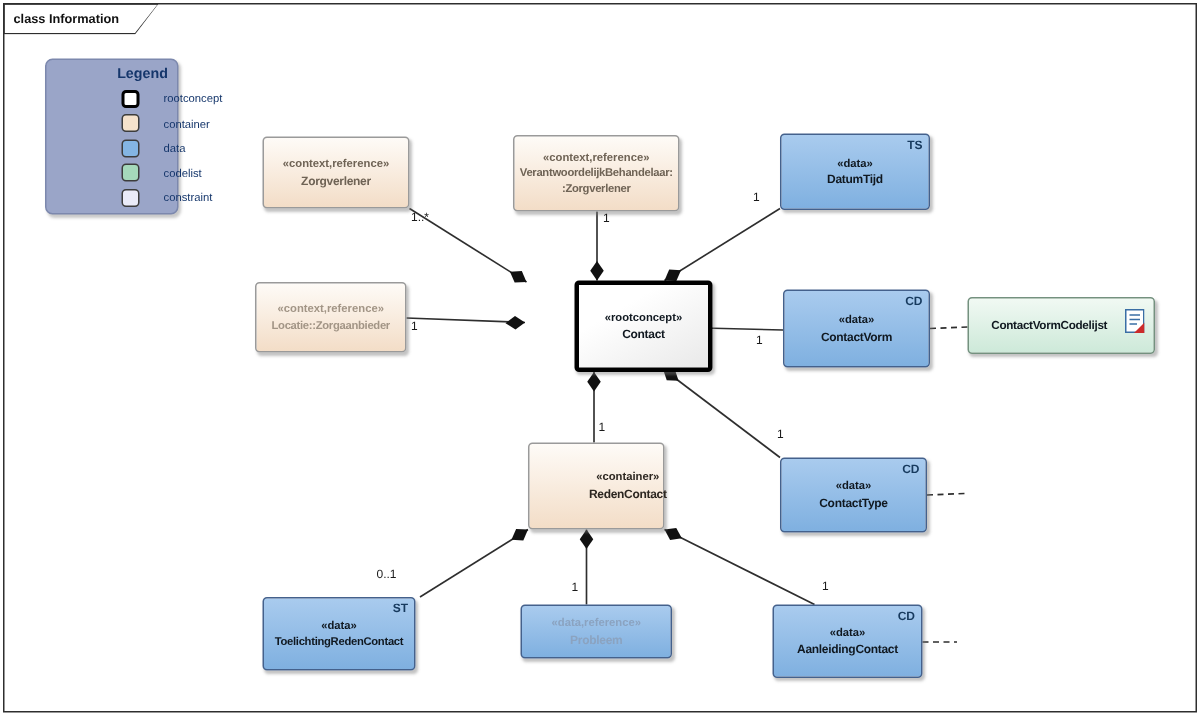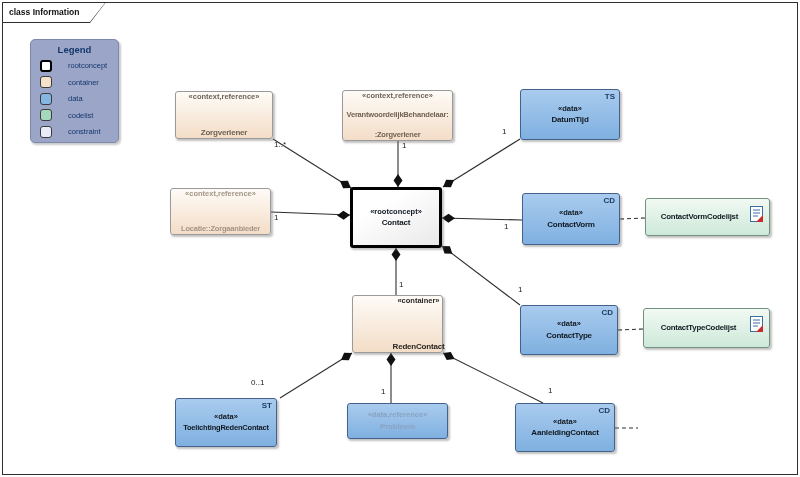--- a/index.html
+++ b/index.html
@@ -8,38 +8,38 @@
 
   .frame { position:absolute; inset:2px; border:1px solid #2e2e2e; }
   .tab-outer { position:absolute; left:2px; top:2px; width:104px; height:21px; background:#2e2e2e;
                clip-path: polygon(0 0, 100% 0, calc(100% - 16px) 100%, 0 100%); }
   .tab-inner { position:absolute; left:1px; top:1px; width:102px; height:19px; background:#ffffff;
                clip-path: polygon(0 0, 100% 0, calc(100% - 15px) 100%, 0 100%);
                font-size:8.5px; font-weight:bold; color:#111; line-height:19px; padding-left:6px; }
 
   .legend { position:absolute; left:30px; top:39px; width:89px; height:104px;
             background:#9aa5c8; border:1px solid #7c88ad; border-radius:5px;
-            box-shadow:1.5px 2px 2px rgba(120,120,120,.4); }
+            box-shadow:1.5px 2px 2px rgba(120,120,120,.4);padding-left:41px; }
   .legend-title { text-align:center; font-size:9.5px; font-weight:bold; color:#15366b; margin-top:4px; }
   .legend-item { display:flex; align-items:center; gap:16px; margin:4.5px 0 0 9px; }
   .swatch { width:12px; height:12px; border:1px solid #3c3c3c; border-radius:3px; flex:0 0 auto; }
   .swatch.rootswatch { border:2px solid #000; }
   .legend-lbl { font-size:7.5px; color:#15366b; white-space:nowrap; }
 
   .node { position:absolute; border-radius:3px; display:flex; flex-direction:column;
           align-items:center; justify-content:center; text-align:center; line-height:1.4;
           box-shadow:1.5px 2px 2px rgba(120,120,120,.45); }
   .stereo { font-size:7.5px; font-weight:bold; white-space:nowrap; }
   .nname  { font-size:8px;  font-weight:bold; white-space:nowrap; letter-spacing:-0.2px; }
   .small-name { font-size:7.5px; }
 
-  .peach { background:linear-gradient(180deg,#fefbf7 0%,#f3ddc7 100%); border:1px solid #9a9a9a;justify-content:space-between; }
+  .peach { background:linear-gradient(180deg,#fefbf7 0%,#f3ddc7 100%); border:1px solid #9a9a9a; }
   .blue  { background:linear-gradient(180deg,#a9cbee 0%,#7fb0e0 100%); border:1px solid #44618c; }
   .green { background:linear-gradient(180deg,#f1f9f3 0%,#cde9d9 100%); border:1px solid #74917f;justify-content:center; }
-  .root  { background:linear-gradient(150deg,#ffffff 30%,#e9e9e9 100%); border:3px solid #000; }
+  .root  { background:linear-gradient(150deg,#ffffff 30%,#e9e9e9 100%); border:3px solid #000;margin-left:33px; }
 
   .txt-dark     { color:#101820; }
   .txt-cont     { color:#2c2620;padding-left:42px; }
   .txt-refbrown { color:#6f6355; }
   .txt-reflight { color:#a29586; }
   .txt-refblue  { color:#8ba3c0; }
 
   .tag { position:absolute; top:1px; right:4px; font-size:8px; 
          font-weight:bold; color:#173a5e; }
 
@@ -162,30 +162,20 @@
     <div class="stereo">«container»</div>
     <div class="nname">RedenContact</div>
   </div>
 
   <div class="node blue txt-dark" style="left:520px;top:305px;width:98px;height:50px">
     <div class="tag">CD</div>
     <div class="stereo">«data»</div>
     <div class="nname">ContactType</div>
   </div>
 
-  <div class="node green txt-dark" style="left:643px;top:308px;width:127px;height:40px">
-    <div class="nname codelist-name">ContactTypeCodelijst</div>
-    <svg class="doc-icon" width="13" height="16" viewBox="0 0 13 16">
-      <rect x="0.5" y="0.5" width="12" height="15" fill="#ffffff" stroke="#3a6ea5"></rect>
-      <line x1="3" y1="4" x2="10" y2="4" stroke="#3a6ea5"></line>
-      <line x1="3" y1="7" x2="10" y2="7" stroke="#3a6ea5"></line>
-      <line x1="3" y1="10" x2="8" y2="10" stroke="#3a6ea5"></line>
-      <polygon points="13,16 13,9 6,16" fill="#cc2b2b"></polygon>
-    </svg>
-  </div>
 
   <div class="node blue txt-dark" style="left:175px;top:398px;width:102px;height:49px">
     <div class="tag">ST</div>
     <div class="stereo">«data»</div>
     <div class="nname small-name">ToelichtingRedenContact</div>
   </div>
 
   <div class="node blue txt-refblue" style="left:347px;top:403px;width:101px;height:36px">
     <div class="stereo">«data,reference»</div>
     <div class="nname">Probleem</div>

